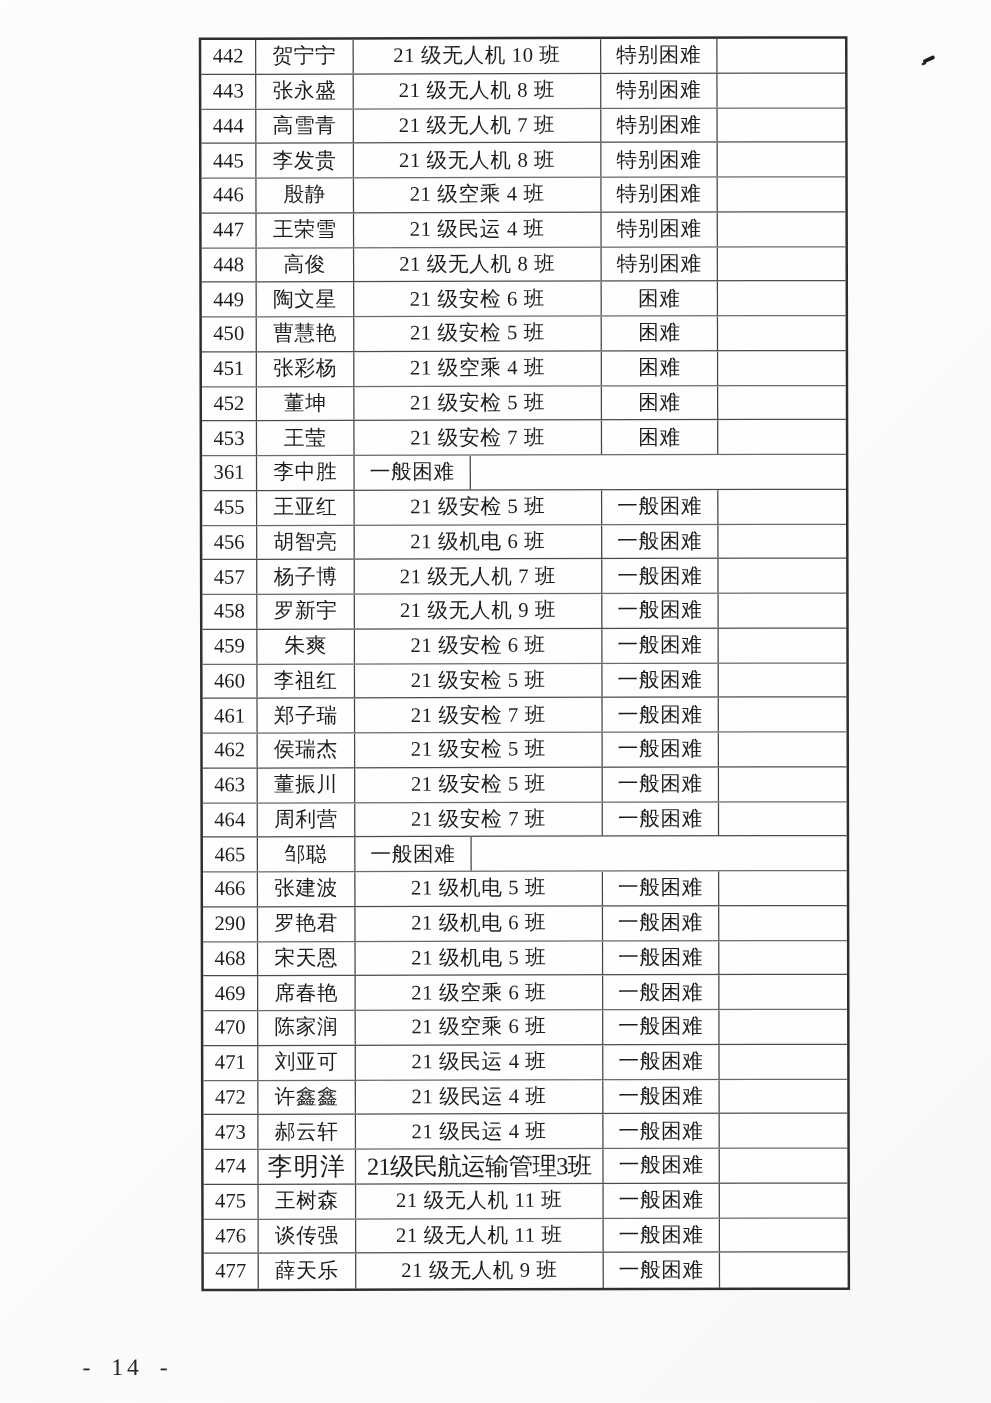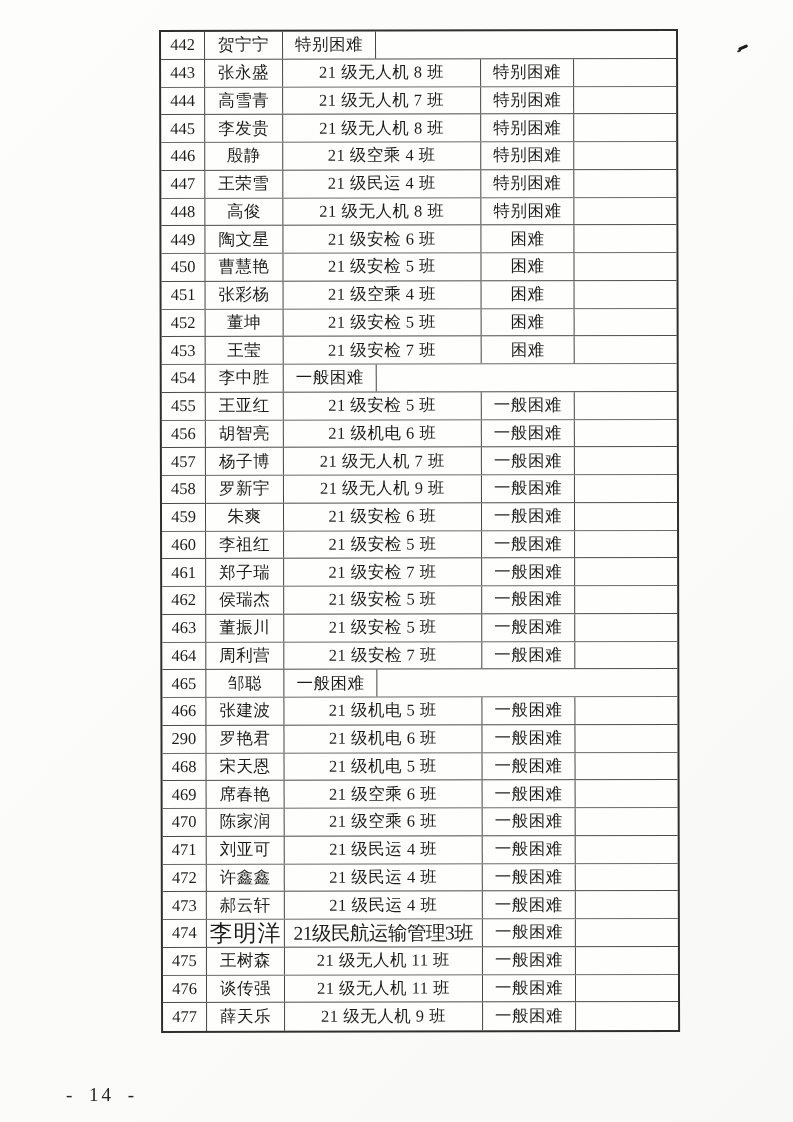--- a/index.html
+++ b/index.html
@@ -50,21 +50,21 @@
   }
   .t-cell:last-child { border-right: none; }
 
   .c-no    { width: 44px;  letter-spacing: 0; }
   .c-name  { width: 78px; }
   .c-class { width: 198px; }
   .c-level { width: 93px; }
   .c-blank { flex: 1; }
 
   
-  .t-row.emph .c-name  { font-size: 23px;   letter-spacing: 1px; }
+  .t-row.emph .c-name  { font-size: 20px;   letter-spacing: 1px; }
   .t-row.emph .c-class { font-size: 19.5px; letter-spacing: -0.5px; }
 
   
   .page-number {
     position: absolute;
     left: 66px;
     top: 1084px;
     font-size: 19px;
     letter-spacing: 3px;
     word-spacing: 6px;
@@ -96,20 +96,21 @@
 </style>
 </head>
 <body>
 
 <div class="scan-page">
 
   <div class="table-wrap" id="student-table">
       <div class="t-row">
         <div class="t-cell c-no">442</div>
         <div class="t-cell c-name">贺宁宁</div>
+        <div class="t-cell c-class">21 级无人机 10 班</div>
         <div class="t-cell c-level">特别困难</div>
         <div class="t-cell c-blank"></div>
       </div>
       <div class="t-row">
         <div class="t-cell c-no">443</div>
         <div class="t-cell c-name">张永盛</div>
         <div class="t-cell c-class">21 级无人机 8 班</div>
         <div class="t-cell c-level">特别困难</div>
         <div class="t-cell c-blank"></div>
       </div>
@@ -177,21 +178,21 @@
         <div class="t-cell c-blank"></div>
       </div>
       <div class="t-row">
         <div class="t-cell c-no">453</div>
         <div class="t-cell c-name">王莹</div>
         <div class="t-cell c-class">21 级安检 7 班</div>
         <div class="t-cell c-level">困难</div>
         <div class="t-cell c-blank"></div>
       </div>
       <div class="t-row">
-        <div class="t-cell c-no">454</div>
+        <div class="t-cell c-no">361</div>
         <div class="t-cell c-name">李中胜</div>
         <div class="t-cell c-level">一般困难</div>
         <div class="t-cell c-blank"></div>
       </div>
       <div class="t-row">
         <div class="t-cell c-no">455</div>
         <div class="t-cell c-name">王亚红</div>
         <div class="t-cell c-class">21 级安检 5 班</div>
         <div class="t-cell c-level">一般困难</div>
         <div class="t-cell c-blank"></div>

